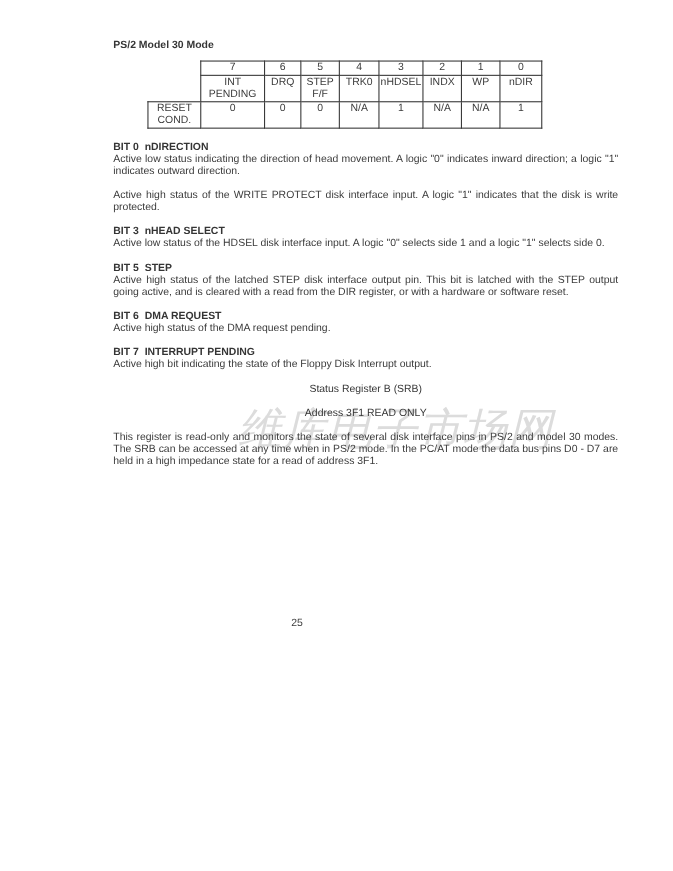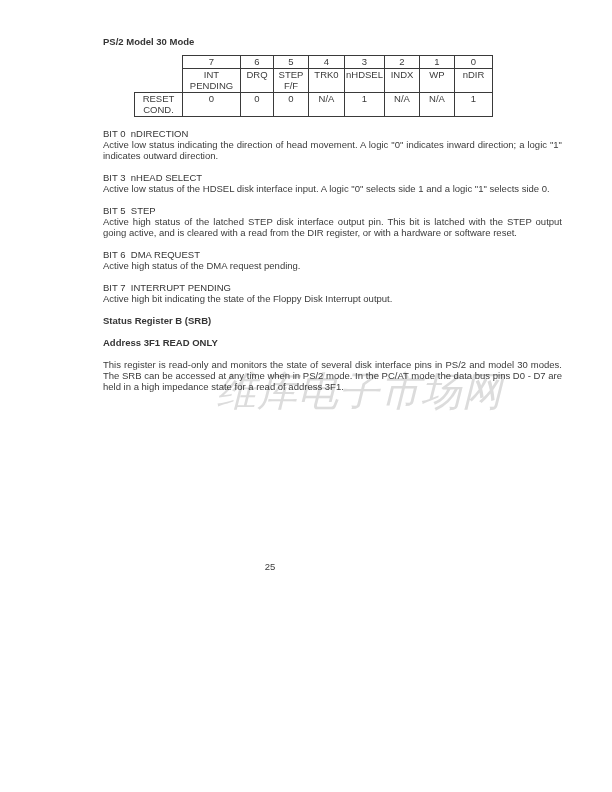--- a/index.html
+++ b/index.html
@@ -43,23 +43,23 @@
     border: 1.5px solid #3a3a3a;
     text-align: center;
     vertical-align: top;
     padding: 0 1px 1px 1px;
     font-size: 9.5px;
     line-height: 11px;
     overflow: hidden;
   }
   table.reg-table td.ghost { border: none; }
   .section { margin-top: 11px; }
-  .section-title { font-weight: normal; color: #353535; white-space: pre-wrap; }
+  .section-title { font-weight: bold; color: #353535; white-space: pre-wrap; }
   .section-body { text-align: justify; }
-  .subhead { font-weight: bold; color: #353535; margin-top: 11px; white-space: pre-wrap; }
+  .subhead { font-weight: normal; color: #353535; margin-top: 11px; white-space: pre-wrap; text-align: center; }
   .para { margin-top: 11px; text-align: justify; }
   .page-number {
     position: absolute;
     top: 561px;
     left: 0;
     width: 540px;
     text-align: center;
     font-size: 9.5px;
     line-height: 11px;
     z-index: 1;
@@ -123,20 +123,21 @@
         <td>1</td>
       </tr>
     </tbody>
       </table>
 
     <div class="section">
       <div class="section-title">BIT 0  nDIRECTION</div>
       <div class="section-body">Active low status indicating the direction of head movement. A logic "0" indicates inward direction; a logic "1" indicates outward direction.</div>
     </div>
     <div class="section">
+      <div class="section-body">Active high status of the WRITE PROTECT disk interface input. A logic "1" indicates that the disk is write protected.</div>
     </div>
     <div class="section">
       <div class="section-title">BIT 3  nHEAD SELECT</div>
       <div class="section-body">Active low status of the HDSEL disk interface input.  A logic "0" selects side 1 and a logic "1" selects side 0.</div>
     </div>
     <div class="section">
       <div class="section-title">BIT 5  STEP</div>
       <div class="section-body">Active high status of the latched STEP disk interface output pin.  This bit is latched with the STEP output going active, and is cleared with a read from the DIR register, or with a hardware or software reset.</div>
     </div>
     <div class="section">

